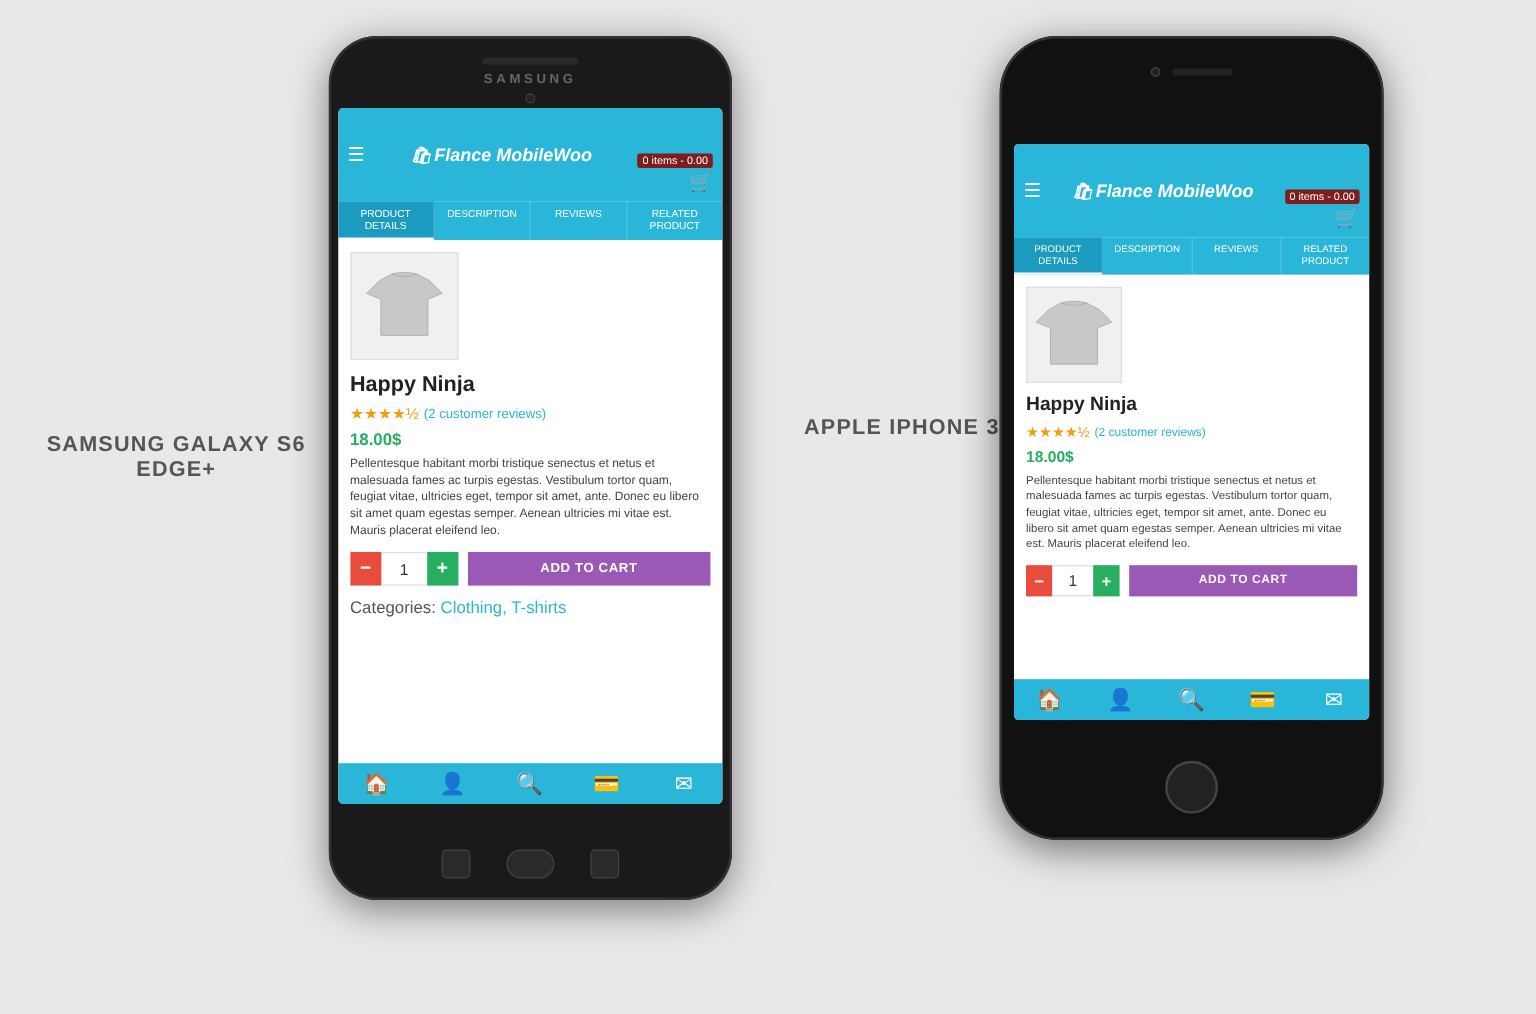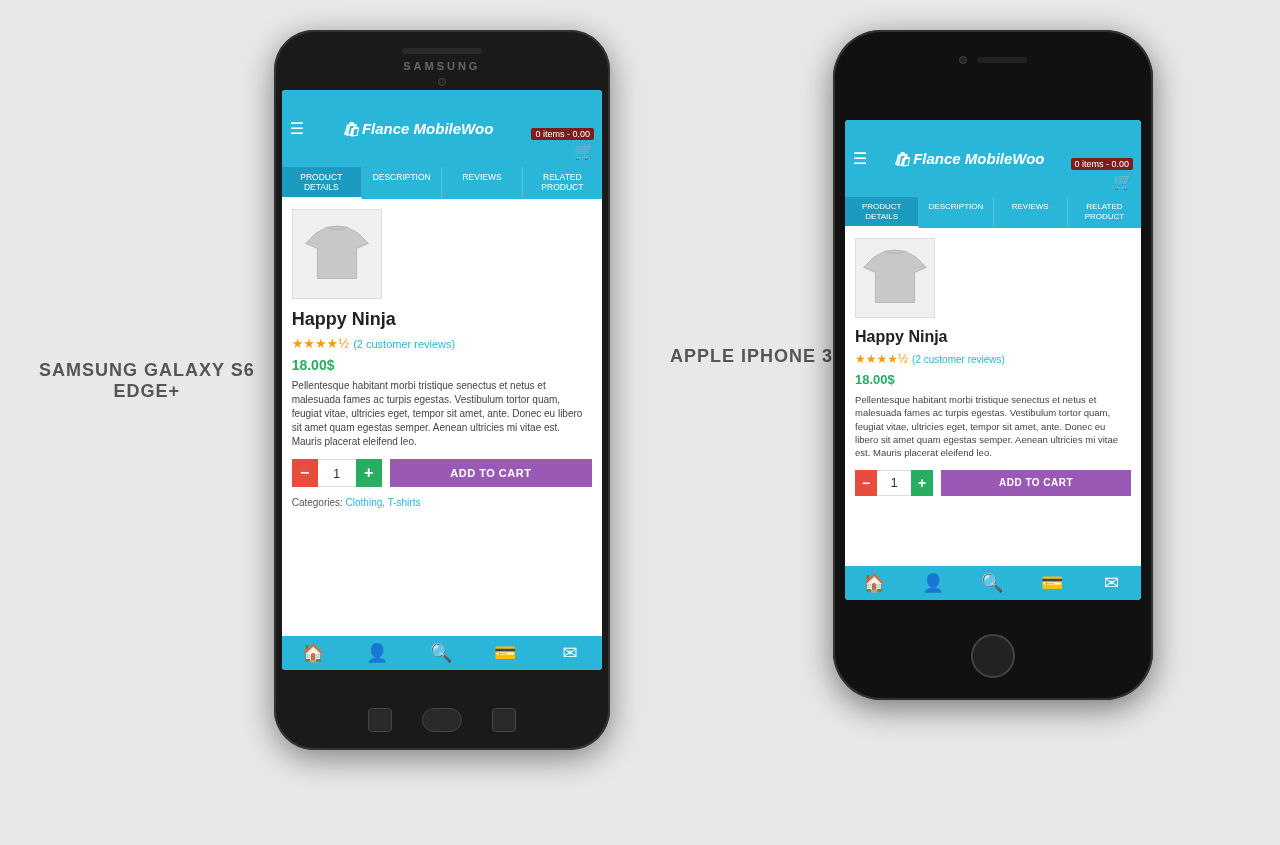--- a/index.html
+++ b/index.html
@@ -337,21 +337,21 @@
       cursor: pointer;
       flex: 1;
       height: 28px;
       display: flex;
       align-items: center;
       justify-content: center;
       text-transform: uppercase;
     }
 
     .categories {
-      font-size: 10px;
+      font-size: 14px;
       color: #555;
     }
     .categories a {
       color: #29b6d8;
       text-decoration: none;
     }
 
     
     .bottom-nav {
       background: #29b6d8;

